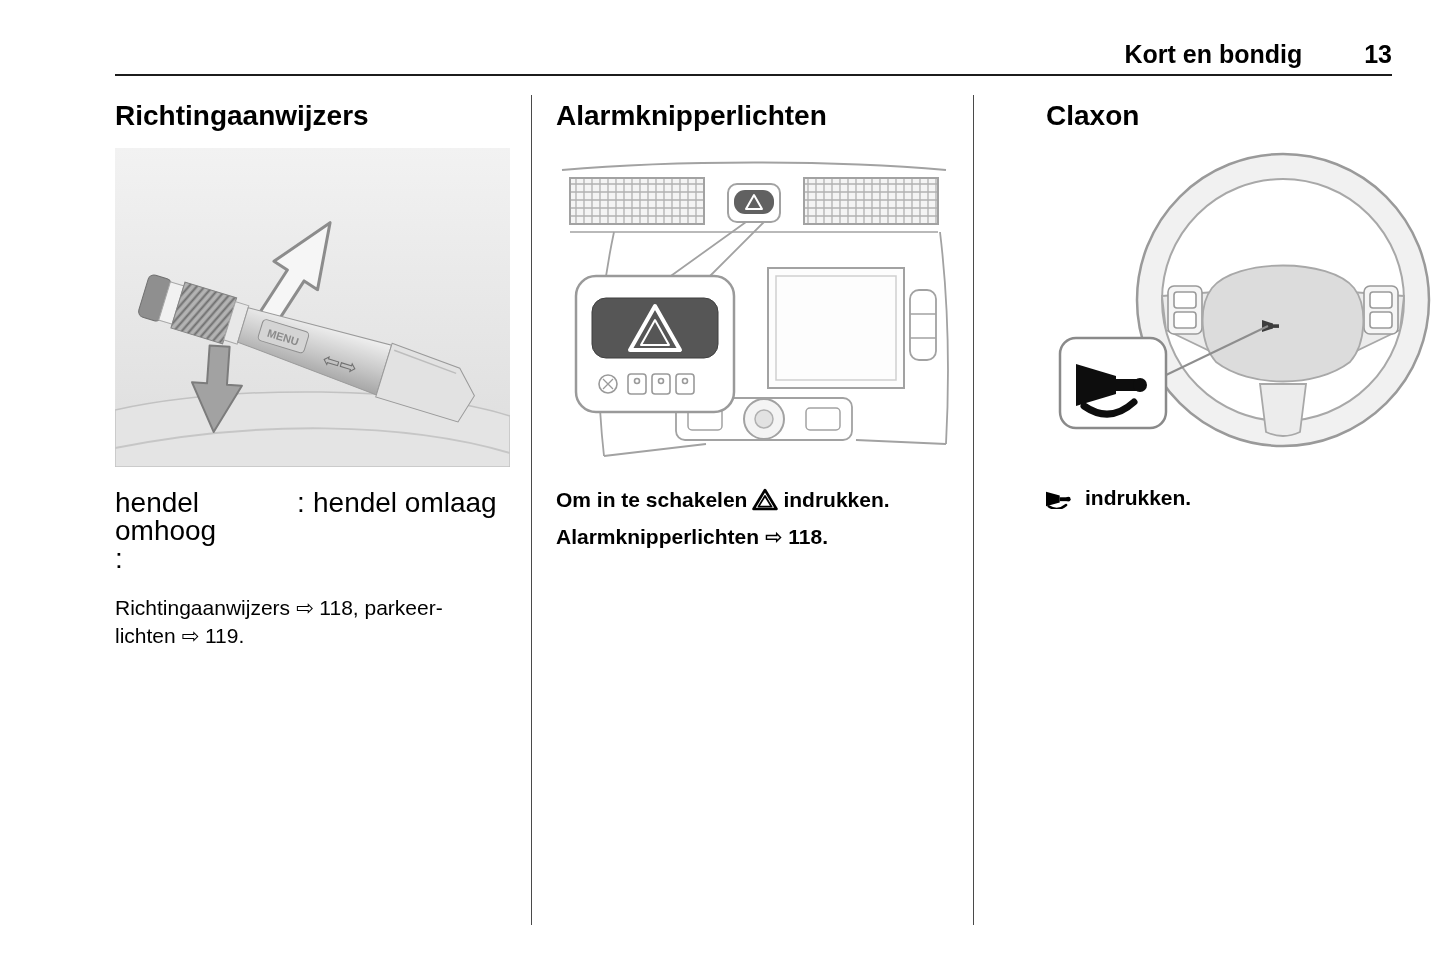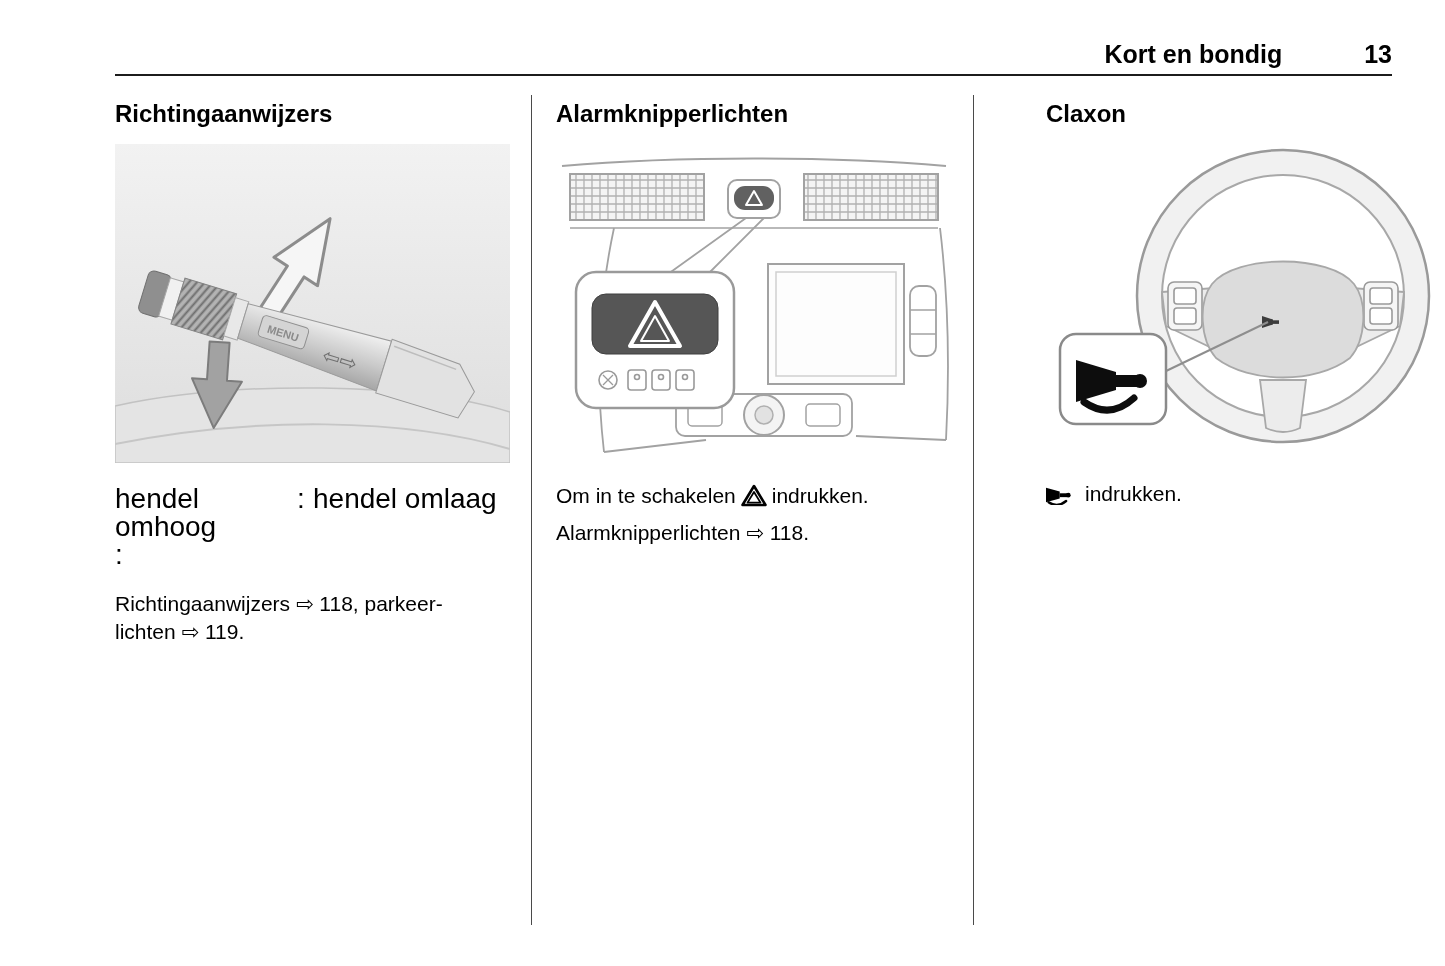--- a/index.html
+++ b/index.html
@@ -7,43 +7,43 @@
   body {
     width: 1445px; height: 966px;
     background: #ffffff;
     color: #000000;
     font-family: "Liberation Sans", "DejaVu Sans", sans-serif;
     position: relative;
     overflow: hidden;
   }
   .page-header {
     position: absolute; top: 40px; left: 115px; width: 1277px;
-    display: flex; justify-content: flex-end; align-items: baseline; gap: 82px;
+    display: flex; justify-content: flex-end; align-items: baseline; gap: 62px;
     font-size: 25px; font-weight: bold;
   }
   .header-rule {
     position: absolute; top: 74px; left: 115px; width: 1277px; height: 2px;
     background: #1c1c1c;
   }
   .vsep { position: absolute; top: 95px; width: 1px; height: 830px; background: #4a4a4a; }
   .vsep-1 { left: 531px; }
   .vsep-2 { left: 973px; }
   .col { position: absolute; top: 100px; }
   .col-1 { left: 115px; width: 395px; }
   .col-2 { left: 556px; width: 396px; }
   .col-3 { left: 1000px; width: 393px; margin-left: 46px; }
-  .col h2 { font-size: 24px; font-weight: bold; margin: 0 0 16px 0; }
+  .col h2 { font-size: 28px; font-weight: bold; margin: 0 0 16px 0; }
   .illustration { display: block; }
   .def-grid {
     display: grid; grid-template-columns: 182px 16px auto;
     margin-top: 22px; font-size: 28px; line-height: 28px;
   }
   .def-desc { white-space: pre-line; }
   .note { font-size: 21px; line-height: 28px; white-space: pre-line; }
-  .text-line { margin: 0 0 9px 0; font-size: 21px; line-height: 28px; }
+  .text-line { margin: 0 0 9px 0; font-size: 21px; line-height: 28px; font-weight: bold; }
   .first-line { margin-top: 23px; }
   .horn-line { margin-top: 26px; }
   .inline-icon { display: inline-block; vertical-align: -4px; margin: 0 5px; }
   .inline-icon.lead { margin: 0 9px 0 0; }
 </style>
 </head>
 <body>
 
 <div class="page-header">
   <span>Kort en bondig</span>

